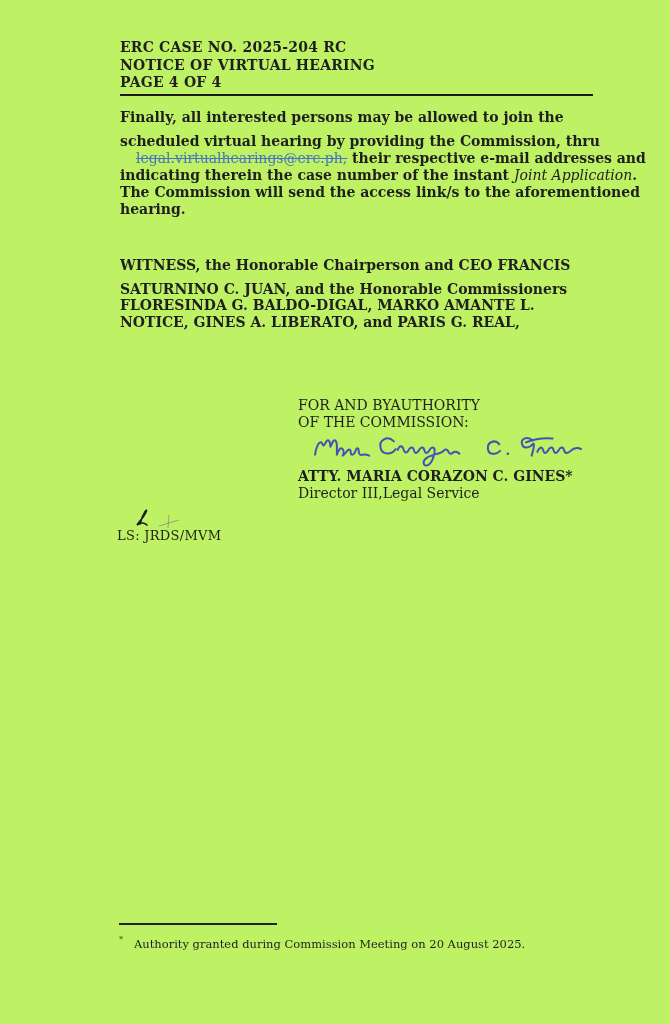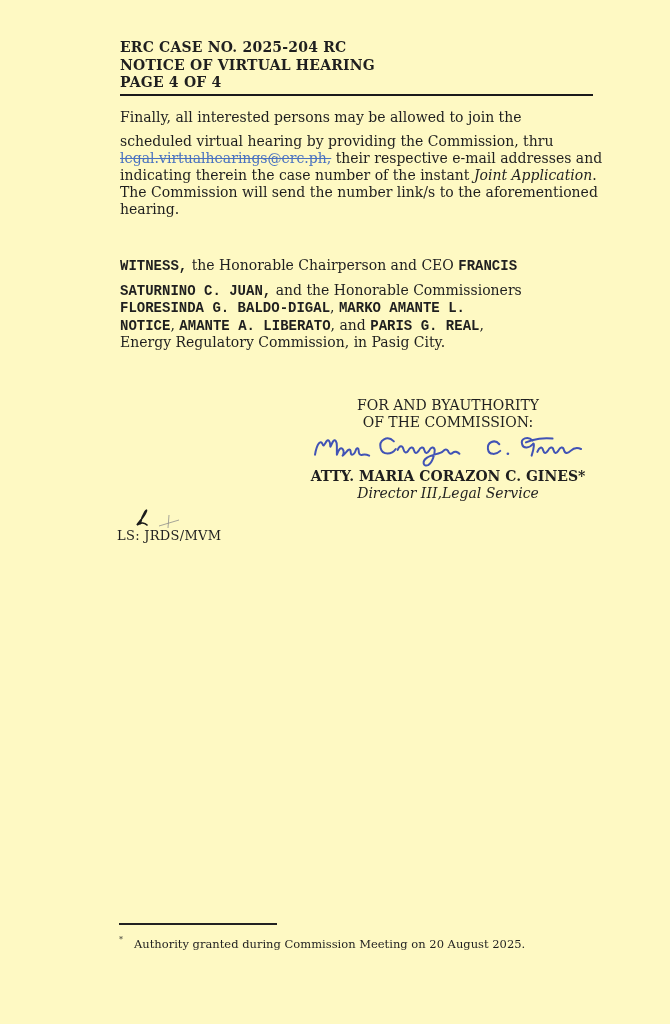--- a/index.html
+++ b/index.html
@@ -11,52 +11,53 @@
   * { box-sizing: border-box; }
   html, body { margin: 0; padding: 0; }
   body {
     width: 670px; height: 1024px;
     background: #ffffff;
     font-family: "DejaVu Serif", "Liberation Serif", serif;
     color: var(--text);
     position: relative;
     overflow: hidden;
   }
-  .page { position: absolute; inset: 0; background: #fef9c3; }
+  .page { position: absolute; inset: 0; background: #bef264; }
 
   .doc-header {
     position: absolute; left: 120px; top: 39px; width: 473px;
     font-weight: bold; font-size: 14px; line-height: 17.5px;
     letter-spacing: 0.2px;
     border-bottom: 2px solid var(--rule);
     padding-bottom: 2px;
   }
 
   .para { position: absolute; left: 120px; width: 490px; font-size: 14px; line-height: 17px; }
   .para-1 { top: 109px; }
   .para-2 { top: 257px; line-height: 16.5px; }
   .para .line { white-space: nowrap; }
   .para .line:first-child { margin-bottom: 7px; }
 
-  .seg-n { font-weight: normal; }
-  .seg-b { font-weight: bold; font-family: Liberation Mono, monospace; }
+  .seg-n { font-weight: bold; }
+  .seg-b { font-weight: bold; }
   .seg-i { font-style: italic; }
   .seg-link {
     color: var(--link-blue);
     text-decoration: line-through;
     cursor: pointer;
+    margin-left: 16px;
   }
 
   .sig-block {
     position: absolute; left: 298px; top: 397px; width: 300px;
-    text-align: center; font-size: 14px; line-height: 17px;
+    text-align: left; font-size: 14px; line-height: 17px;
   }
   .sig-svg { display: block; margin: -1px auto 0; }
   .signatory-name { font-weight: bold; white-space: nowrap; }
-  .signatory-title { font-style: italic; }
+  .signatory-title { }
 
   .initials-line {
     position: absolute; left: 117px; top: 528px;
     font-size: 13px; letter-spacing: 0.3px;
   }
   .initials-marks { position: absolute; left: 131px; top: 505px; }
 
   .footnote-rule {
     position: absolute; left: 119px; top: 923px;
     width: 158px; height: 2px; background: #222;
@@ -77,30 +78,29 @@
     <div>ERC CASE NO. 2025-204 RC</div>
     <div>NOTICE OF VIRTUAL HEARING</div>
     <div>PAGE 4 OF 4</div>
   </div>
 
   <div class="para para-1">
       <div class="line"><span class="seg-n">Finally, all interested persons may be allowed to join the</span></div>
       <div class="line"><span class="seg-n">scheduled virtual hearing by providing the Commission, thru</span></div>
       <div class="line"><span class="seg-link">legal.virtualhearings@erc.ph,</span><span class="seg-n"> their respective e-mail addresses and</span></div>
       <div class="line"><span class="seg-n">indicating therein the case number of the instant </span><span class="seg-i">Joint Application</span><span class="seg-n">.</span></div>
-      <div class="line"><span class="seg-n">The Commission will send the number link/s to the aforementioned</span></div>
+      <div class="line"><span class="seg-n">The Commission will send the access link/s to the aforementioned</span></div>
       <div class="line"><span class="seg-n">hearing.</span></div>
     </div>
 
   <div class="para para-2">
       <div class="line"><span class="seg-b">WITNESS,</span><span class="seg-n"> the Honorable Chairperson and CEO </span><span class="seg-b">FRANCIS</span></div>
       <div class="line"><span class="seg-b">SATURNINO C. JUAN,</span><span class="seg-n"> and the Honorable Commissioners</span></div>
       <div class="line"><span class="seg-b">FLORESINDA G. BALDO-DIGAL</span><span class="seg-n">, </span><span class="seg-b">MARKO AMANTE L.</span></div>
-      <div class="line"><span class="seg-b">NOTICE</span><span class="seg-n">, </span><span class="seg-b">AMANTE A. LIBERATO</span><span class="seg-n">, and </span><span class="seg-b">PARIS G. REAL</span><span class="seg-n">,</span></div>
-      <div class="line"><span class="seg-n">Energy Regulatory Commission, in Pasig City.</span></div>
+      <div class="line"><span class="seg-b">NOTICE</span><span class="seg-n">, </span><span class="seg-b">GINES A. LIBERATO</span><span class="seg-n">, and </span><span class="seg-b">PARIS G. REAL</span><span class="seg-n">,</span></div>
     </div>
 
   <div class="sig-block">
     <div>FOR AND BYAUTHORITY</div>
     <div>OF THE COMMISSION:</div>
     <svg class="sig-svg" width="285" height="38" viewBox="0 0 285 40" aria-label="Maria Corazon C. Gines">
       <g fill="none" stroke="var(--signature-blue)" stroke-width="2.1" stroke-linecap="round" stroke-linejoin="round">
         <path d="M2,26 C4,14 8,10 10,15 C11,18 12,15 14,12 C16,9 18,12 18,16 C18,20 19,15 21,12 C23,9 25,12 25,17 L25,26 C27,20 29,18 31,20 C33,22 32,26 31,27 C35,24 37,19 39,21 C40,22 39,26 41,26 C43,26 44,24 45,21 C46,18 48,19 48,22 C48,25 49,27 52,26 C55,25 57,26 59,27"></path>
         <path d="M85,12 C78,5 69,11 71,19 C73,27 83,26 87,20"></path>
         <path d="M89,21 C91,16 94,16 95,20 C96,24 98,25 100,22 C102,18 105,17 106,21 C107,25 109,25 111,22 C113,18 116,17 117,21 C118,25 120,25 122,22 C124,18 127,17 128,21 C128,25 126,34 121,37 C116,39 114,33 120,29 C125,26 133,25 136,23 C138,21 140,19 142,22 C143,25 145,26 147,24 C149,22 152,23 154,25"></path>

